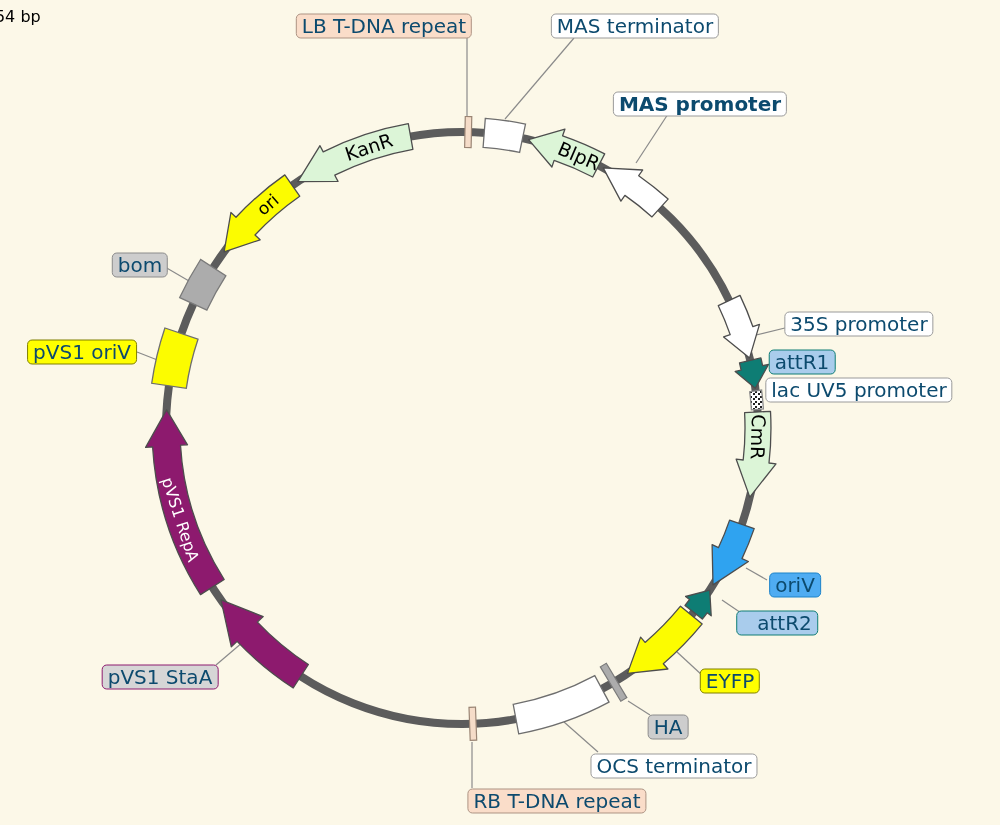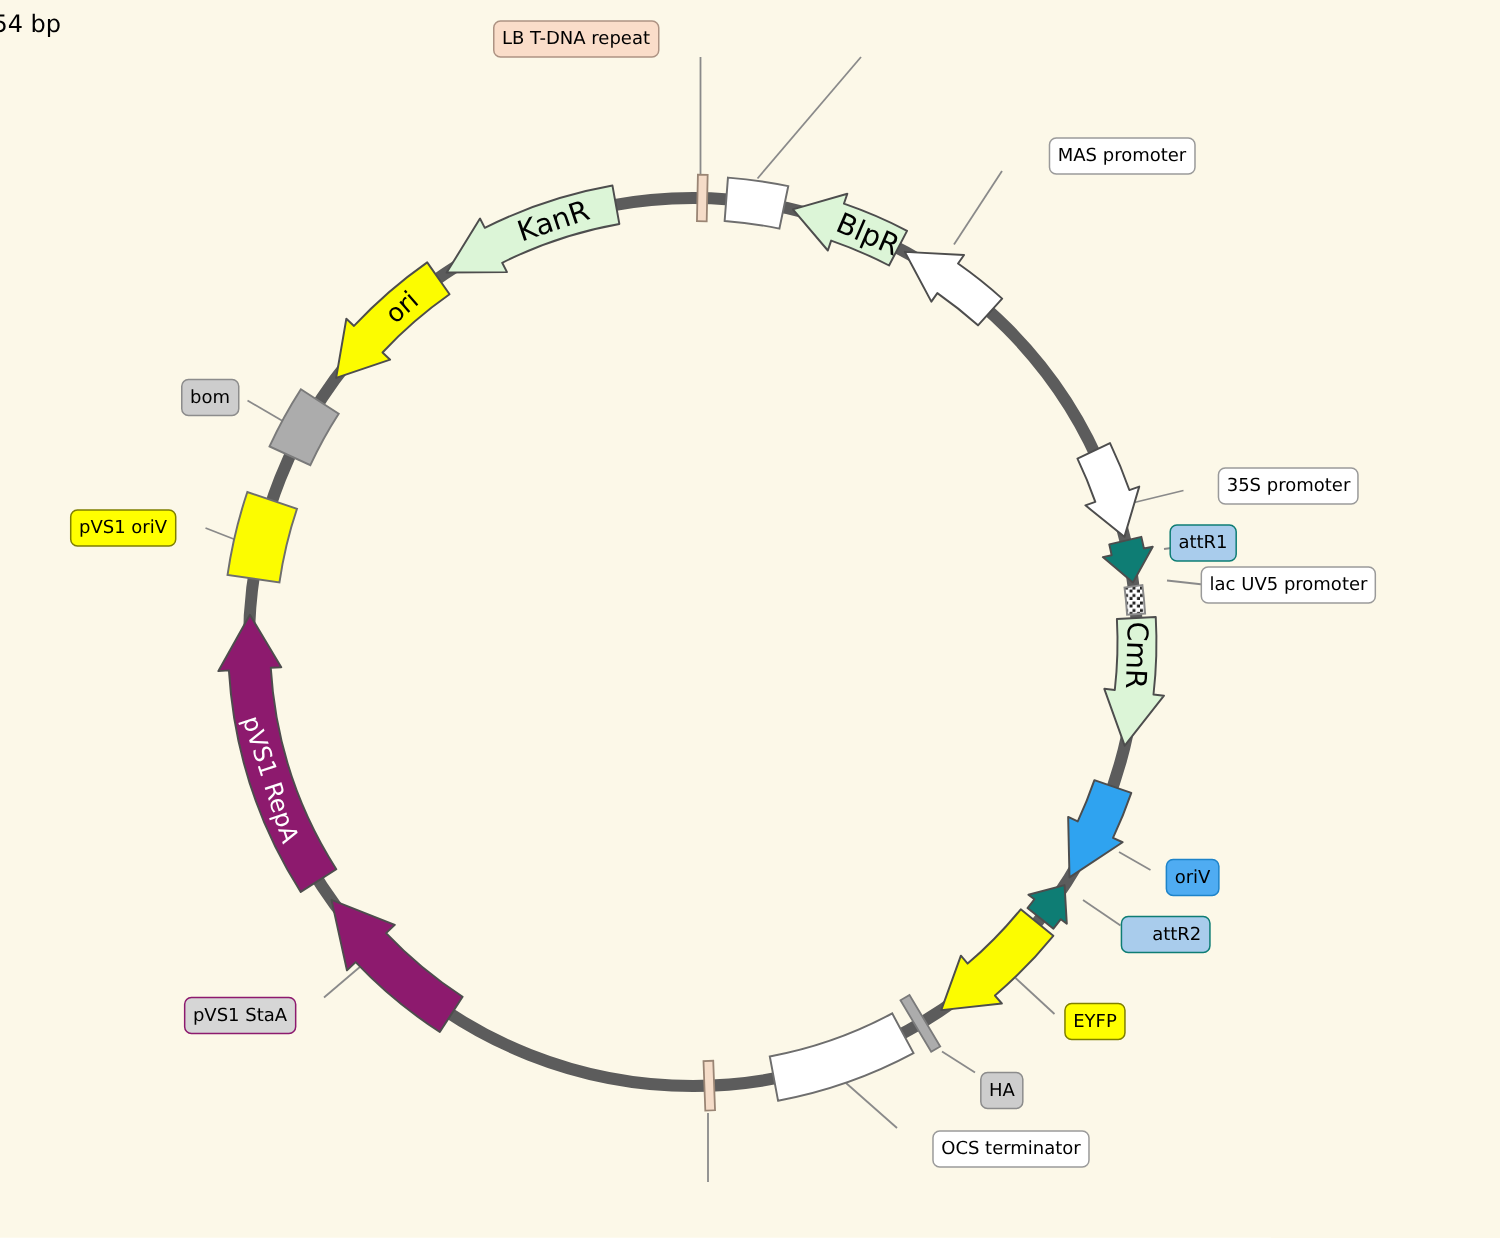--- a/index.html
+++ b/index.html
@@ -3,21 +3,21 @@
 <meta charset="utf-8">
 <style>
   html,body{margin:0;padding:0;}
   body{font-family:"DejaVu Sans","Liberation Sans",sans-serif;}
   .stage{position:relative;width:1000px;height:825px;overflow:hidden;}
   .stage svg{position:absolute;left:0;top:0;}
   .center-title{position:absolute;transform:translate(-50%,-50%);text-align:center;white-space:nowrap;}
   .title-main{font-size:26px;font-weight:bold;color:#000;}
   .title-sub{font-size:16px;color:#000;margin-top:2px;}
   .callout{position:absolute;transform:translate(-50%,-50%);white-space:nowrap;
-           font-size:12px;color:#000000;padding:1px 5px 2px 5px;border-radius:5px;
+           font-size:20px;color:#0c4a6e;padding:1px 5px 2px 5px;border-radius:5px;
            border:1.6px solid #9a9a9a;line-height:20px;}
   .arc-text{font-family:"DejaVu Sans","Liberation Sans",sans-serif;}
 </style>
 </head>
 <body>
 
 <div class="stage" id="stage" style="background: rgb(252, 248, 232);">
   <svg id="map-svg" width="1000" height="825" viewBox="0 0 1000 825">
     <defs>
       <pattern id="dots" width="5" height="5" patternUnits="userSpaceOnUse">
@@ -75,25 +75,27 @@
         <text x="267.8" y="204.6" text-anchor="middle" dy="0.35em" fill="#000000" font-size="17" class="arc-text" transform="rotate(-41.0 267.8 204.6)">ori</text>
         <text x="368.8" y="147.1" text-anchor="middle" dy="0.35em" fill="#000000" font-size="19" class="arc-text" transform="rotate(-18.4 368.8 147.1)">KanR</text>
       </g>
   </svg>
 
   <div class="center-title">
     <div class="title-main">pEarleyGate 101</div>
     <div class="title-sub">12,454 bp</div>
   </div>
 <div class="callout" style="left: 384px; top: 26px; background: rgb(250, 221, 201); border-color: rgb(173, 147, 131);">LB T-DNA repeat</div>
-    <div class="callout" style="left: 748px; top: 104px; background: rgb(255, 255, 255); border-color: rgb(154, 154, 154);">MAS promoter</div>
+    <div class="callout" style="left: 635px; top: 26px; background: rgb(255, 255, 255); border-color: rgb(154, 154, 154);">MAS terminator</div>
+    <div class="callout" style="left: 700px; top: 104px; background: rgb(255, 255, 255); border-color: rgb(154, 154, 154); font-weight: bold;">MAS promoter</div>
     <div class="callout" style="left: 859px; top: 324px; background: rgb(255, 255, 255); border-color: rgb(154, 154, 154);">35S promoter</div>
     <div class="callout" style="left: 802px; top: 362px; background: rgb(169, 204, 236); border-color: rgb(14, 125, 116);">attR1</div>
     <div class="callout" style="left: 859px; top: 390px; background: rgb(255, 255, 255); border-color: rgb(154, 154, 154);">lac UV5 promoter</div>
     <div class="callout" style="left: 795px; top: 585px; background: rgb(79, 172, 242); border-color: rgb(29, 131, 201);">oriV</div>
     <div class="callout" style="left: 777px; top: 623px; background: rgb(169, 204, 236); border-color: rgb(14, 125, 116); padding-left: 20px;">attR2</div>
     <div class="callout" style="left: 730px; top: 681px; background: rgb(255, 255, 0); border-color: rgb(127, 127, 0);">EYFP</div>
     <div class="callout" style="left: 668px; top: 727px; background: rgb(205, 205, 205); border-color: rgb(140, 140, 140);">HA</div>
     <div class="callout" style="left: 674px; top: 766px; background: rgb(255, 255, 255); border-color: rgb(154, 154, 154);">OCS terminator</div>
+    <div class="callout" style="left: 557px; top: 801px; background: rgb(250, 221, 201); border-color: rgb(173, 147, 131);">RB T-DNA repeat</div>
     <div class="callout" style="left: 160px; top: 677px; background: rgb(214, 214, 214); border-color: rgb(141, 26, 110);">pVS1 StaA</div>
     <div class="callout" style="left: 82px; top: 352px; background: rgb(255, 255, 0); border-color: rgb(127, 127, 0);">pVS1 oriV</div>
     <div class="callout" style="left: 140px; top: 265px; background: rgb(205, 205, 205); border-color: rgb(140, 140, 140);">bom</div>
   </div>
 
 </body></html>

